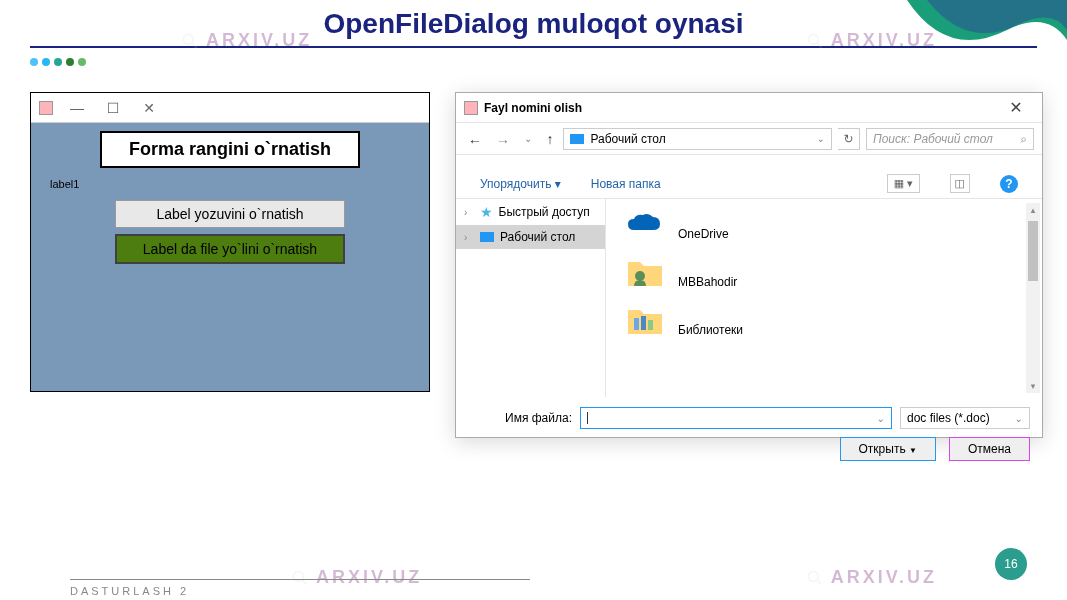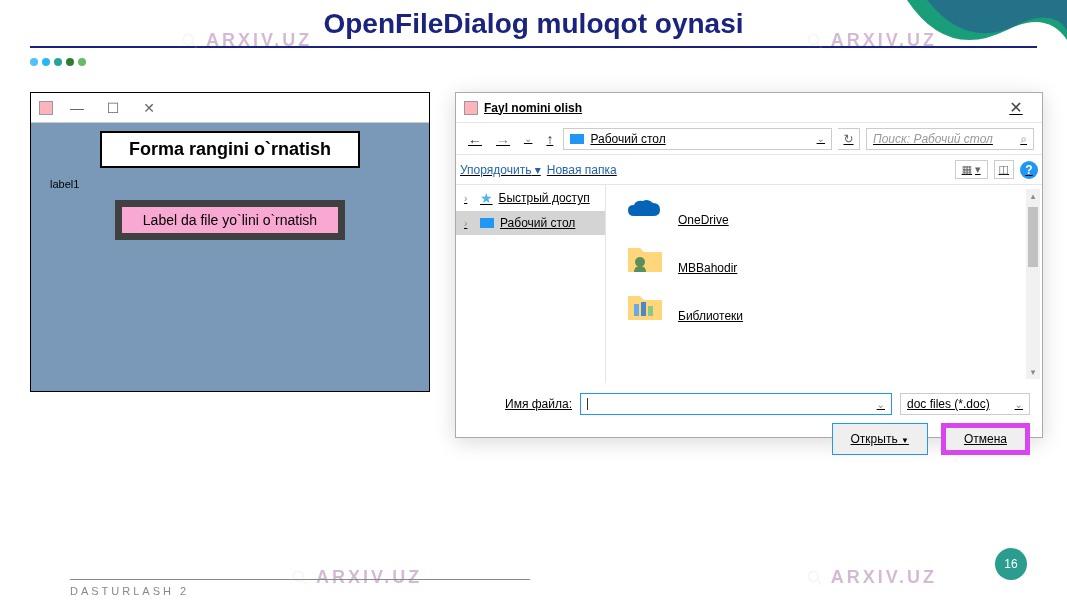--- a/index.html
+++ b/index.html
@@ -22,39 +22,39 @@
 
 
 .form1 { position: absolute; left: 30px; top: 92px; width: 400px; height: 300px; background: #7a98b8; border: 1px solid #000; }
 .form1-titlebar { background: #fff; height: 30px; display: flex; align-items: center; padding: 0 8px; font-size: 12px; border-bottom: 1px solid #ccc; }
 .form1-titlebar .icon { width: 14px; height: 14px; background: #ffb3ba; margin-right: 6px; border: 1px solid #999; }
 .form1-titlebar .title { flex: 1; }
 .form1-titlebar .ctrl { width: 36px; text-align: center; color: #666; font-size: 14px; }
 .form1 .btn1 { background: #fff; border: 2px solid #000; font-size: 18px; font-weight: bold; padding: 6px 14px; margin: 8px auto 10px auto; display: block; width: 260px; text-align: center; }
 .form1 .label1 { font-size: 11px; padding-left: 19px; margin: 8px 0 10px 0; }
 .form1 .btn2 { background: #e8e8e8; border: 1px solid #999; font-size: 14px; padding: 5px 10px; margin: 6px auto; display: block; width: 230px; text-align: center; }
-.form1 .btn3 { background: #f9a8d4; border: 7px solid #404040; font-size: 14px; padding: 5px 10px; margin: 6px auto; display: block; width: 230px; text-align: center; }
-
-
-.dialog { position: absolute; left: 455px; top: 92px; width: 588px; height: 346px; background: #fff; border: 1px solid #aaa; box-shadow: 0 4px 20px rgba(0,0,0,0.15); text-decoration: underline; }
+.form1 .btn3 { background: #4d7c0f; border: 2px solid #404040; font-size: 14px; padding: 5px 10px; margin: 6px auto; display: block; width: 230px; text-align: center; }
+
+
+.dialog { position: absolute; left: 455px; top: 92px; width: 588px; height: 346px; background: #fff; border: 1px solid #aaa; box-shadow: 0 4px 20px rgba(0,0,0,0.15); }
 .dialog-titlebar { height: 30px; display: flex; align-items: center; padding: 0 8px; font-size: 12px; border-bottom: 1px solid #e5e5e5; }
 .dialog-titlebar .icon { width: 14px; height: 14px; background: #ffb3ba; margin-right: 6px; border: 1px solid #999; }
 .dialog-titlebar .title { flex: 1; font-weight: 600; }
 .dialog-titlebar .close { width: 36px; text-align: center; color: #444; font-size: 16px; }
 
 .dialog-nav { height: 32px; display: flex; align-items: center; padding: 0 8px; gap: 6px; font-size: 12px; border-bottom: 1px solid #e5e5e5; }
 .dialog-nav .navbtn { color: #888; font-size: 14px; padding: 0 4px; }
 .dialog-nav .navbtn.active { color: #333; }
 .dialog-nav .path { flex: 1; border: 1px solid #ccc; height: 22px; display: flex; align-items: center; padding: 0 6px; gap: 6px; }
 .dialog-nav .path .monitor { width: 14px; height: 10px; background: #2196f3; display: inline-block; }
 .dialog-nav .refresh { border: 1px solid #ccc; border-left: none; height: 22px; width: 22px; display: flex; align-items: center; justify-content: center; color: #666; }
 .dialog-nav .search { border: 1px solid #ccc; height: 22px; width: 168px; display: flex; align-items: center; padding: 0 6px; color: #999; font-style: italic; gap: 6px; }
 .dialog-nav .search span:last-child { margin-left: auto; font-style: normal; }
 
-.dialog-toolbar { height: 30px; display: flex; align-items: center; padding: 0 4px; gap: 6px; font-size: 12px; border-bottom: 1px solid #e5e5e5; }
+.dialog-toolbar { height: 30px; display: flex; align-items: center; padding: 0 24px; gap: 30px; font-size: 12px; border-bottom: 1px solid #e5e5e5; margin-top: 14px; }
 .dialog-toolbar .tb { color: #2364aa; }
 .dialog-toolbar .spacer { flex: 1; }
 .dialog-toolbar .viewbtn { border: 1px solid #ccc; padding: 2px 6px; color: #666; display: flex; align-items: center; gap: 3px; font-size: 11px; }
 .dialog-toolbar .help { width: 18px; height: 18px; border-radius: 50%; background: #2196f3; color: #fff; display: flex; align-items: center; justify-content: center; font-size: 12px; font-weight: bold; }
 
 .dialog-body { display: flex; height: 198px; }
 .dialog-sidebar { width: 150px; border-right: 1px solid #e5e5e5; font-size: 12px; }
 .dialog-sidebar .item { padding: 5px 8px; display: flex; align-items: center; gap: 6px; }
 .dialog-sidebar .item.sel { background: #d4d4d4; }
 .dialog-sidebar .chev { color: #888; font-size: 10px; width: 10px; }
@@ -67,21 +67,21 @@
 .dialog-files .scrollbar { position: absolute; right: 2px; top: 4px; bottom: 4px; width: 14px; background: #f1f1f1; }
 .dialog-files .scrollbar .thumb { position: absolute; top: 18px; left: 2px; right: 2px; height: 60px; background: #c1c1c1; }
 .dialog-files .scrollbar .arr { position: absolute; left: 0; right: 0; height: 14px; text-align: center; color: #888; font-size: 9px; line-height: 14px; }
 
 .dialog-footer { padding: 10px 12px; font-size: 12px; }
 .dialog-footer .row { display: flex; align-items: center; gap: 8px; margin-bottom: 8px; }
 .dialog-footer .row label { width: 104px; text-align: right; }
 .dialog-footer .fname { flex: 1; border: 1px solid #2196f3; height: 22px; padding: 0 6px; display: flex; align-items: center; justify-content: space-between; }
 .dialog-footer .ftype { width: 130px; border: 1px solid #ccc; height: 22px; padding: 0 6px; display: flex; align-items: center; justify-content: space-between; }
 .dialog-footer .btns { display: flex; justify-content: flex-end; gap: 13px; }
-.dialog-footer .btns button { border: 5px solid #d946ef; background: #efefef; padding: 4px 18px; font-size: 12px; }
+.dialog-footer .btns button { border: 1px solid #d946ef; background: #efefef; padding: 4px 18px; font-size: 12px; }
 .dialog-footer .btns button.primary { border: 1.5px solid #2196f3; }
 
 
 .slide-footer { position: absolute; bottom: 20px; left: 70px; right: 40px; display: flex; align-items: center; }
 .slide-footer .line { border-top: 1px solid #888; width: 460px; }
 .slide-footer .ftext { position: absolute; left: 0; top: 6px; font-size: 11px; letter-spacing: 3px; color: #888; }
 .slide-footer .pagenum { position: absolute; right: 0; bottom: 0; width: 32px; height: 32px; border-radius: 50%; background: #2a9d8f; color: #fff; display: flex; align-items: center; justify-content: center; font-size: 12px; }
 </style>
 </head>
 <body>
@@ -156,20 +156,21 @@
 
 <div class="form1">
   <div class="form1-titlebar">
     <span class="icon"></span>
     <span class="ctrl">—</span>
     <span class="ctrl">☐</span>
     <span class="ctrl">✕</span>
   </div>
   <button class="btn1">Forma rangini o`rnatish</button>
   <div class="label1">label1</div>
+  <button class="btn2">Label yozuvini o`rnatish</button>
   <button class="btn3">Label da file yo`lini  o`rnatish</button>
 </div>
 
 <div class="dialog">
   <div class="dialog-titlebar">
     <span class="icon"></span>
     <span class="title">Fayl nomini olish</span>
     <span class="close">✕</span>
   </div>
   <div class="dialog-nav">

